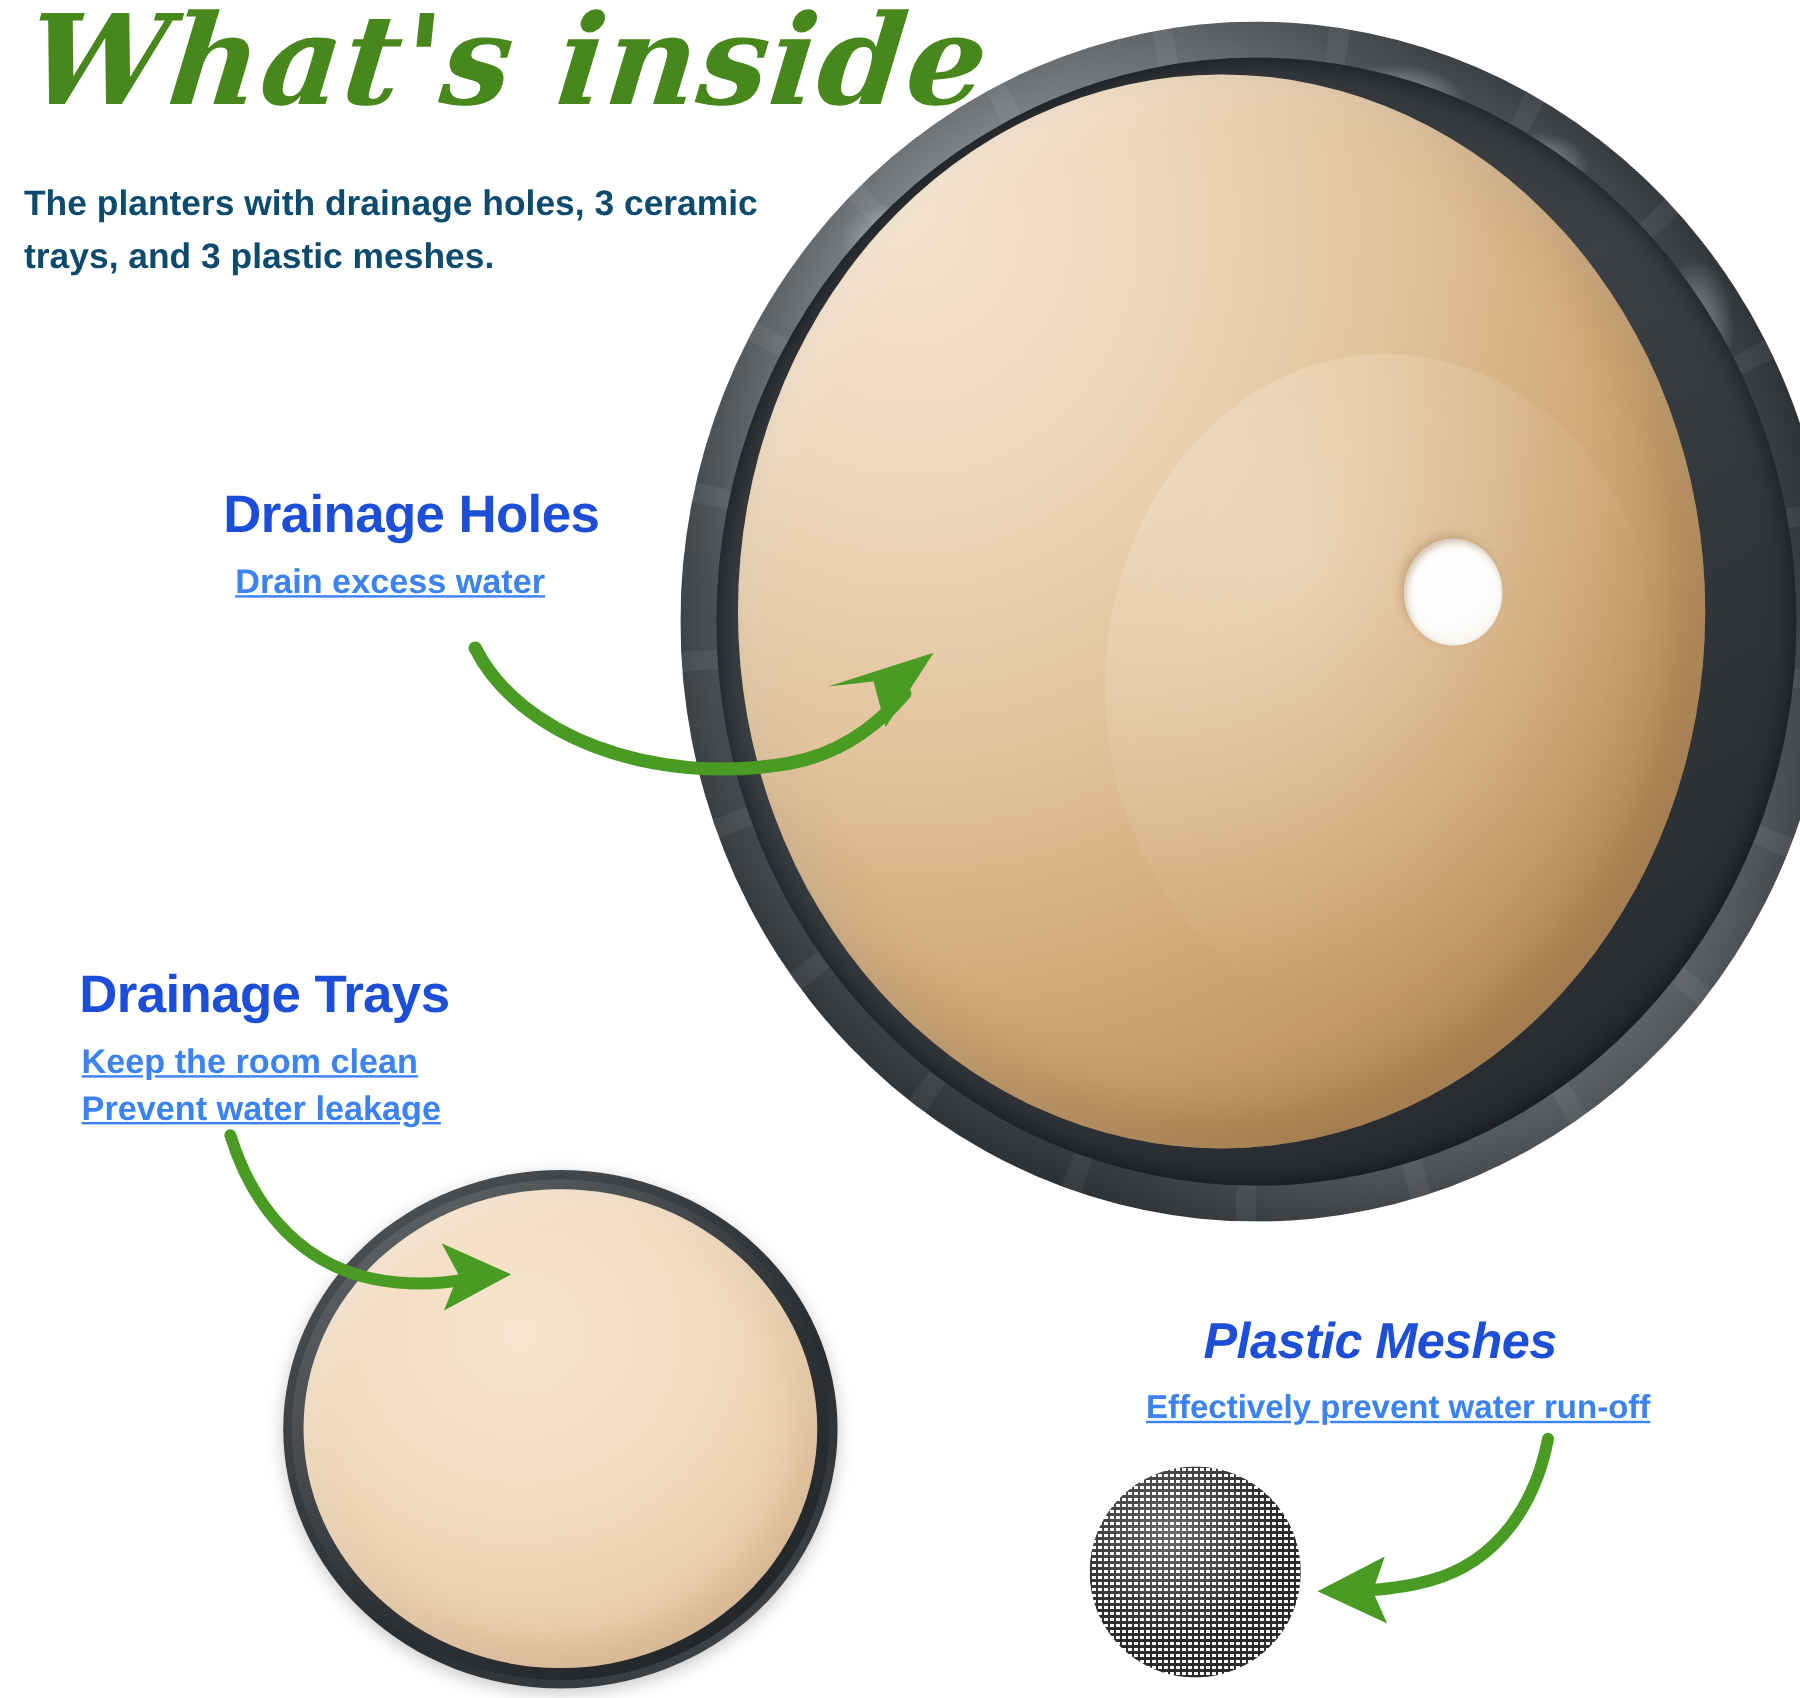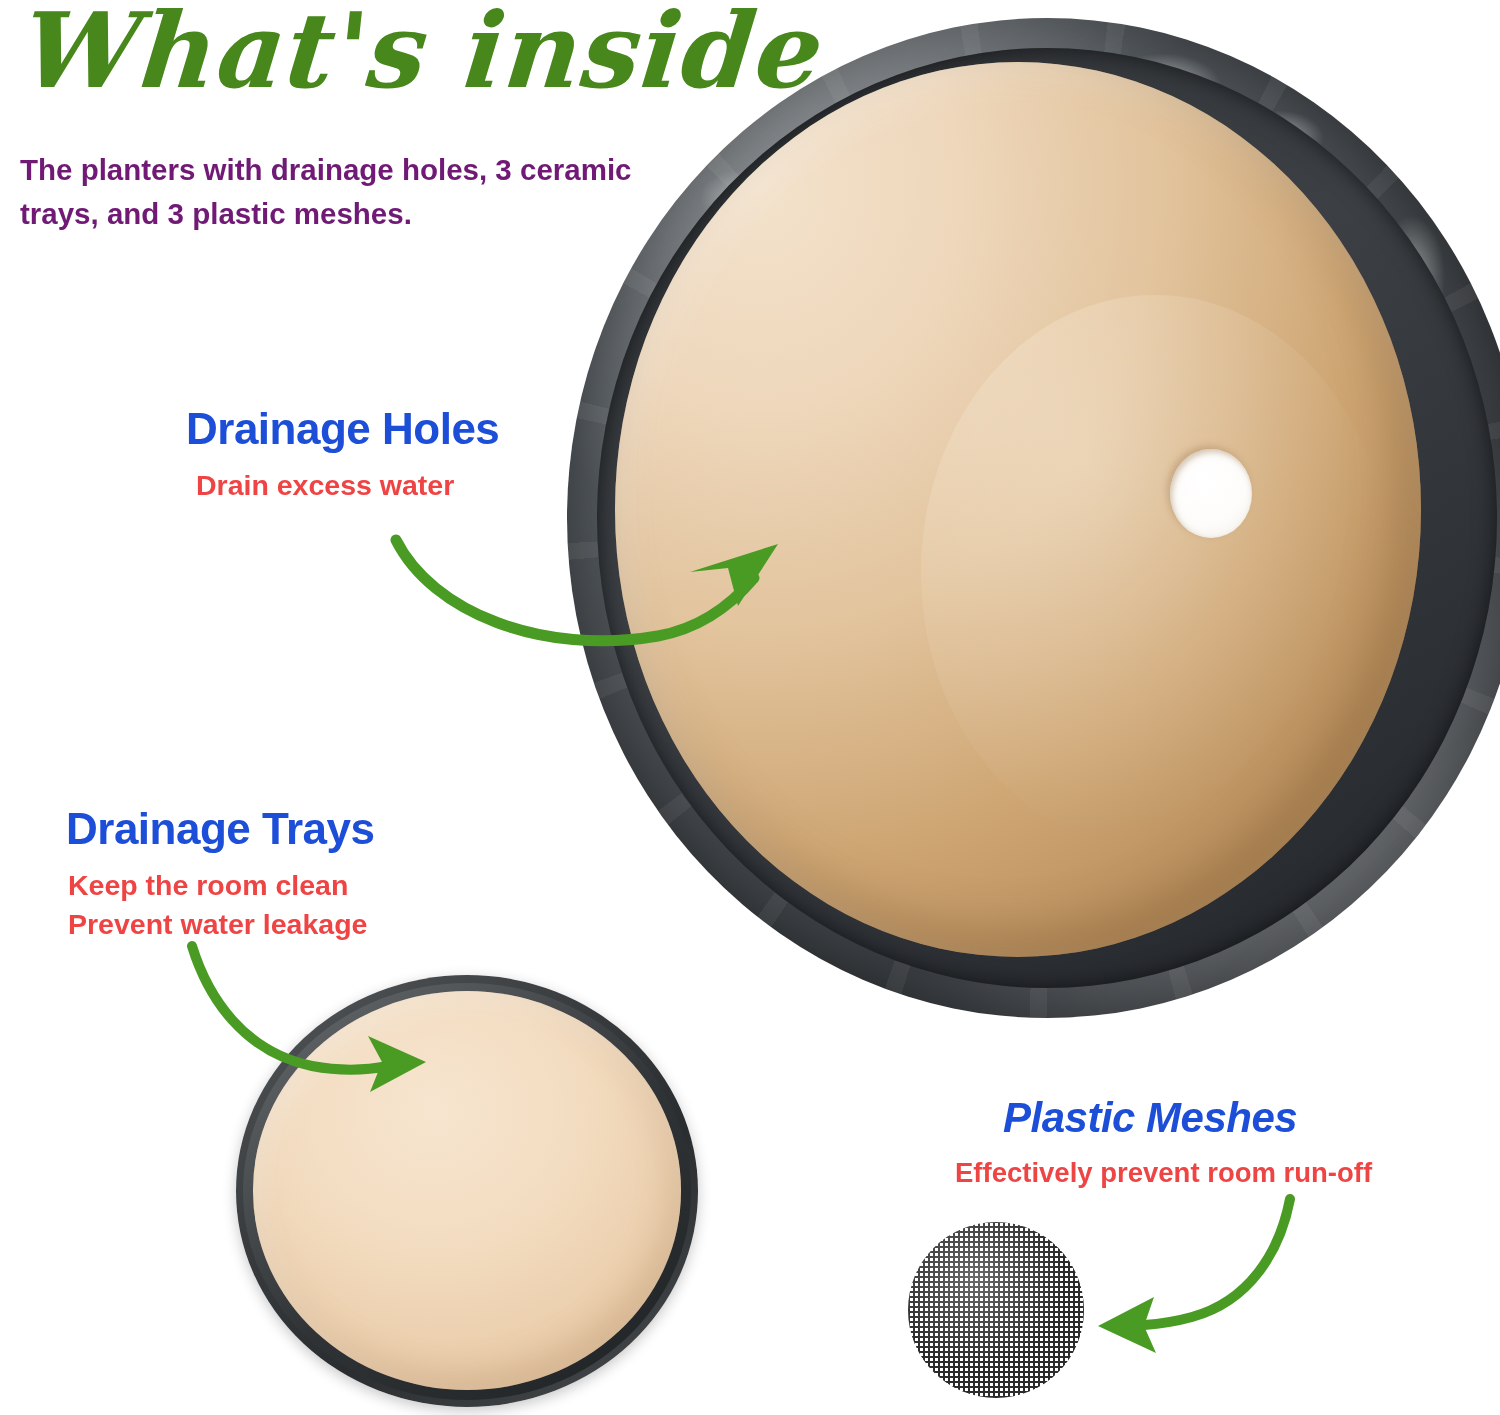--- a/index.html
+++ b/index.html
@@ -37,40 +37,41 @@
   }
 
   .intro {
     position: absolute;
     left: 20px;
     top: 148px;
     width: 640px;
     font-size: 29.5px;
     line-height: 1.48;
     font-weight: 600;
-    color: #701a75;
+    color: #0c4a6e;
   }
 
   .feature {
     position: absolute;
   }
   .feature-title {
     font-size: 44px;
     font-weight: bold;
     color: #1d4ed8;
     letter-spacing: -0.5px;
     white-space: nowrap;
     margin: 12px 0 12px 0;
   }
   .feature-line {
     font-size: 28.5px;
     font-weight: 600;
-    color: #ef4444;
+    color: #3b82f6;
     line-height: 1.38;
     white-space: nowrap;
+    text-decoration: underline;
   }
 
   #feature-drainage { left: 186px; top: 392px; }
   #feature-drainage .feature-sub { padding-left: 10px; }
 
   #feature-trays { left: 66px; top: 792px; }
   #feature-trays .feature-sub { padding-left: 2px; }
 
   #feature-meshes { left: 1003px; top: 1082px; }
   #feature-meshes .feature-title { font-size: 42px; font-style: italic; }
@@ -290,21 +291,21 @@
     <div class="feature-title">Drainage Trays</div>
     <div class="feature-sub">
       <div class="feature-line">Keep the room clean</div>
       <div class="feature-line">Prevent water leakage</div>
     </div>
   </div>
 
   <div class="feature" id="feature-meshes">
     <div class="feature-title">Plastic Meshes</div>
     <div class="feature-sub">
-      <div class="feature-line">Effectively prevent room run-off</div>
+      <div class="feature-line">Effectively prevent water run-off</div>
     </div>
   </div>
 
   <svg class="arrow-svg" id="arrow-drainage" width="400" height="140" viewBox="0 0 400 140">
     <path d="M4,12 C40,84 150,128 266,108 C310,100 340,76 362,50" fill="none" stroke="#4a9b24" stroke-width="11" stroke-linecap="round"></path>
     <polygon points="386,16 346,78 336,40 298,44" fill="#4a9b24"></polygon>
   </svg>
 
   <svg class="arrow-svg" id="arrow-trays" width="260" height="160" viewBox="0 0 260 160">
     <path d="M6,6 C22,58 58,112 126,126 C158,132 182,130 202,126" fill="none" stroke="#4a9b24" stroke-width="10" stroke-linecap="round"></path>

